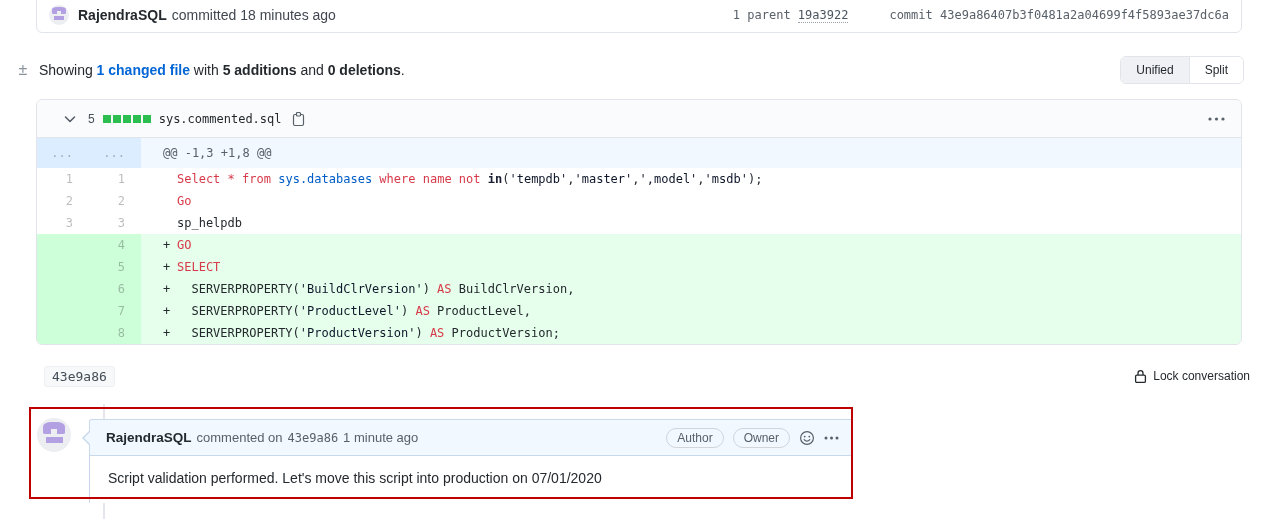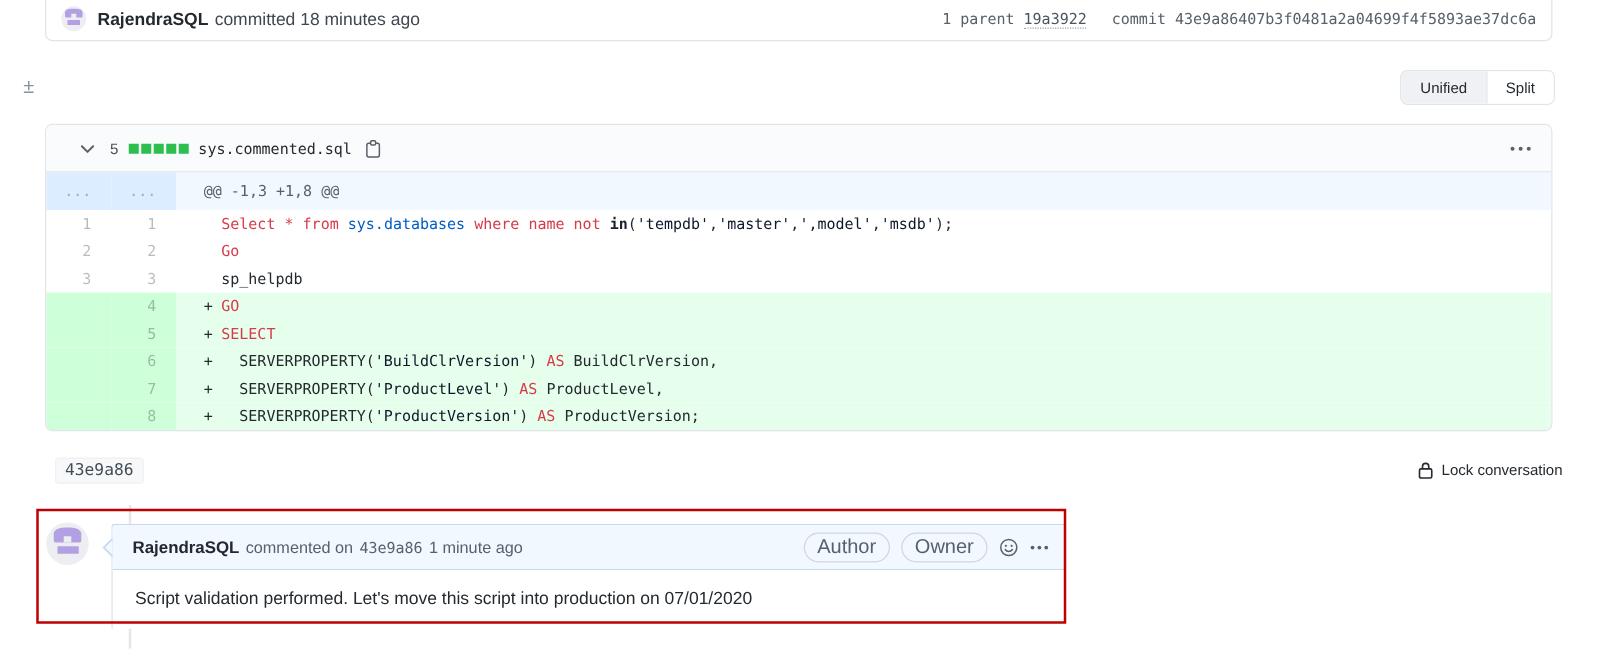--- a/index.html
+++ b/index.html
@@ -18,21 +18,21 @@
     background:#fff;
   }
   .identicon { position:relative; border-radius:50%; background:#eceef2; overflow:hidden; display:inline-block; flex:none; }
   .identicon i { position:absolute; display:block; }
   .id-top   { left:17%; top:11%; width:66%; height:36%; background:#b3a0e3; border-radius:38% 38% 10% 10%; }
   .id-notch { left:41%; top:31%; width:18%; height:17%; background:#eceef2; }
   .id-bar   { left:25%; top:57%; width:50%; height:17%; background:#b3a0e3; }
   .avatar20 { width:20px; height:20px; }
   .commit-author { font-weight:700; margin-left:9px; }
   .commit-action { color:#404750; margin-left:5px; }
-  .header-right { margin-left:auto; display:flex; align-items:center; gap:20px;
+  .header-right { margin-left:auto; display:flex; align-items:center; gap:41px;
     font-family:"DejaVu Sans Mono","Liberation Mono",monospace; font-size:12px; color:#586069; }
   .parent-sha { color:#4a5closed5; border-bottom:1px dotted #9aa3ac; cursor:pointer; }
   .parent-sha { color:#4a5560; }
 
   
   .summary-row { margin:22px 34px 0 14px; height:30px; display:flex; align-items:center; }
   .diff-ico { color:#8a939c; font-size:16px; width:18px; text-align:center; margin-right:7px; }
   .summary-text span { white-space:pre-wrap; }
   .link-blue { color:#0366d6; font-weight:700; cursor:pointer; }
   .bold { font-weight:700; }
@@ -88,21 +88,21 @@
   .comment-box::before { content:""; position:absolute; left:-8px; top:10px; border-style:solid;
     border-width:8px 8px 8px 0; border-color:transparent #c8d9ec transparent transparent; }
   .comment-box::after { content:""; position:absolute; left:-6.5px; top:11.5px; border-style:solid;
     border-width:6.5px 6.5px 6.5px 0; border-color:transparent #f1f8ff transparent transparent; }
   .comment-header { height:36px; background:#f1f8ff; border-bottom:1px solid #c8d9ec; border-radius:3px 3px 0 0;
     display:flex; align-items:center; padding:0 14px 0 16px; font-size:13px; color:#586069; }
   .c-author { font-weight:700; color:#24292e; font-size:13.5px; margin-right:5px; cursor:pointer; }
   .c-meta { margin-right:5px; }
   .c-sha { font-family:"DejaVu Sans Mono","Liberation Mono",monospace; font-size:12px; margin-right:5px; }
   .badge-group { margin-left:auto; display:flex; align-items:center; gap:9px; }
-  .badge { border:1px solid #d1d5da; border-radius:2em; padding:2px 10px; font-size:16px; color:#586069; background:transparent; }
+  .badge { border:1px solid #d1d5da; border-radius:2em; padding:2px 10px; font-size:12px; color:#586069; background:transparent; }
   .icon-btn { display:flex; align-items:center; cursor:pointer; }
   .comment-body { padding:14px 4px 0 18px; font-size:14px; color:#24292e; }
 </style>
 </head>
 <body>
 
 <div class="commit-header">
   <span class="identicon avatar20">
       <i class="id-top"></i>
       <i class="id-notch"></i>
@@ -117,20 +117,21 @@
     </span>
     <span>
       <span>commit</span>
       <span>43e9a86407b3f0481a2a04699f4f5893ae37dc6a</span>
     </span>
   </span>
 </div>
 
 <div class="summary-row">
   <span class="diff-ico">±</span>
+  <span class="summary-text"><span>Showing </span><span class="link-blue">1 changed file</span><span> with </span><span class="bold">5 additions</span><span> and </span><span class="bold">0 deletions</span><span>.</span></span>
   <div class="view-toggle">
       <button class="vm-btn selected">Unified</button>
       <button class="vm-btn">Split</button>
     </div>
 </div>
 
 <div class="diff-box">
   <div class="file-header">
     <span class="chev">
       <svg width="16" height="16" viewBox="0 0 16 16">

